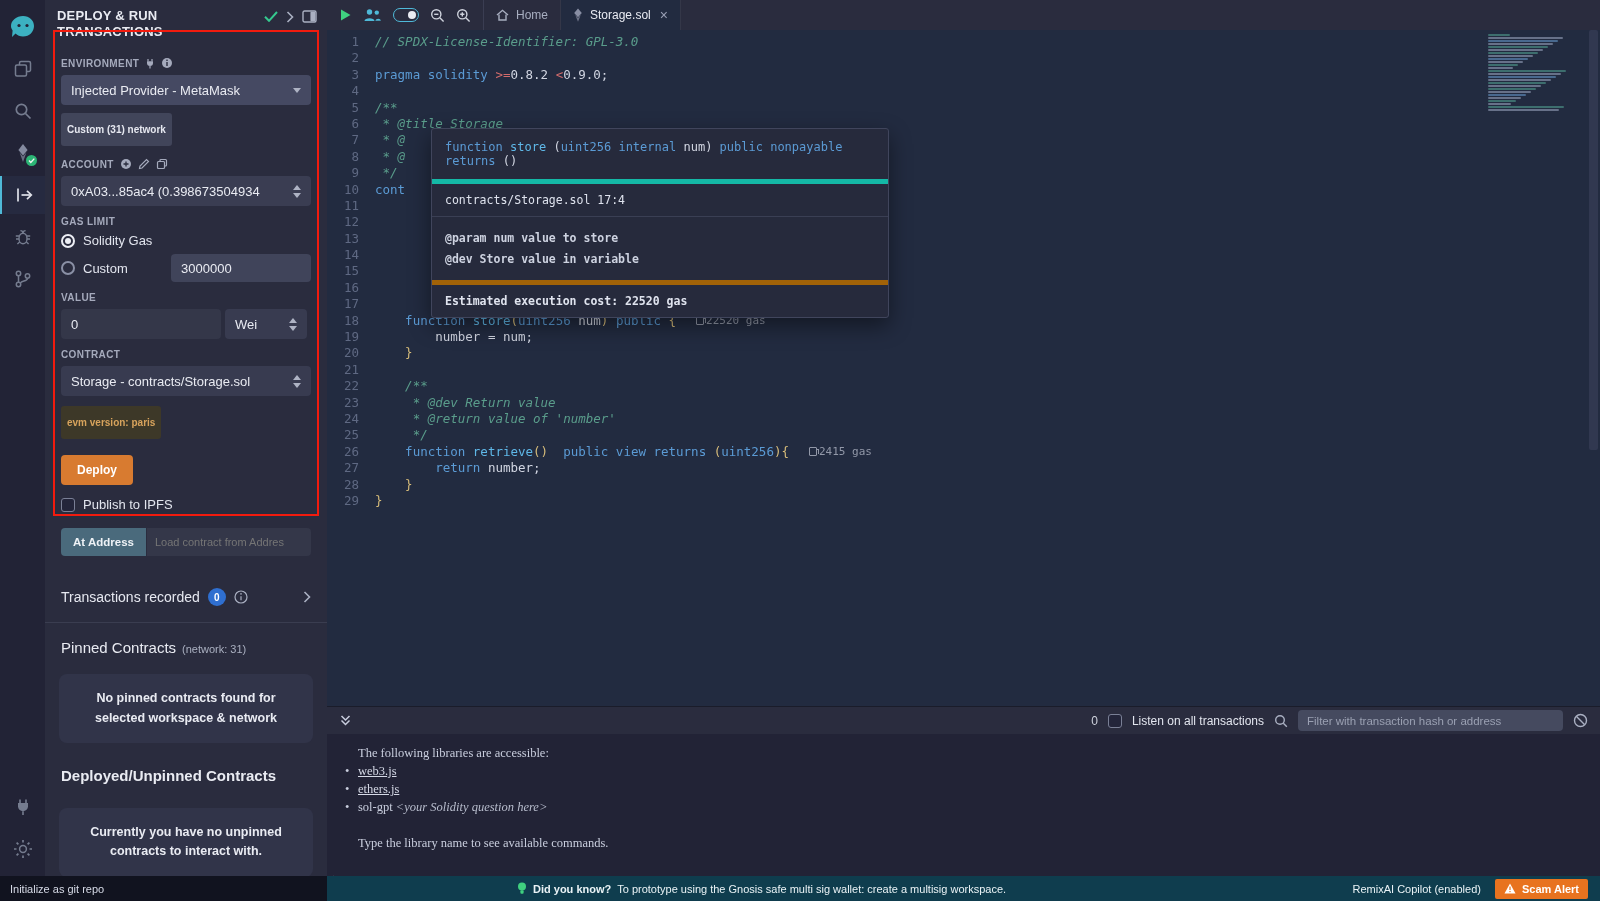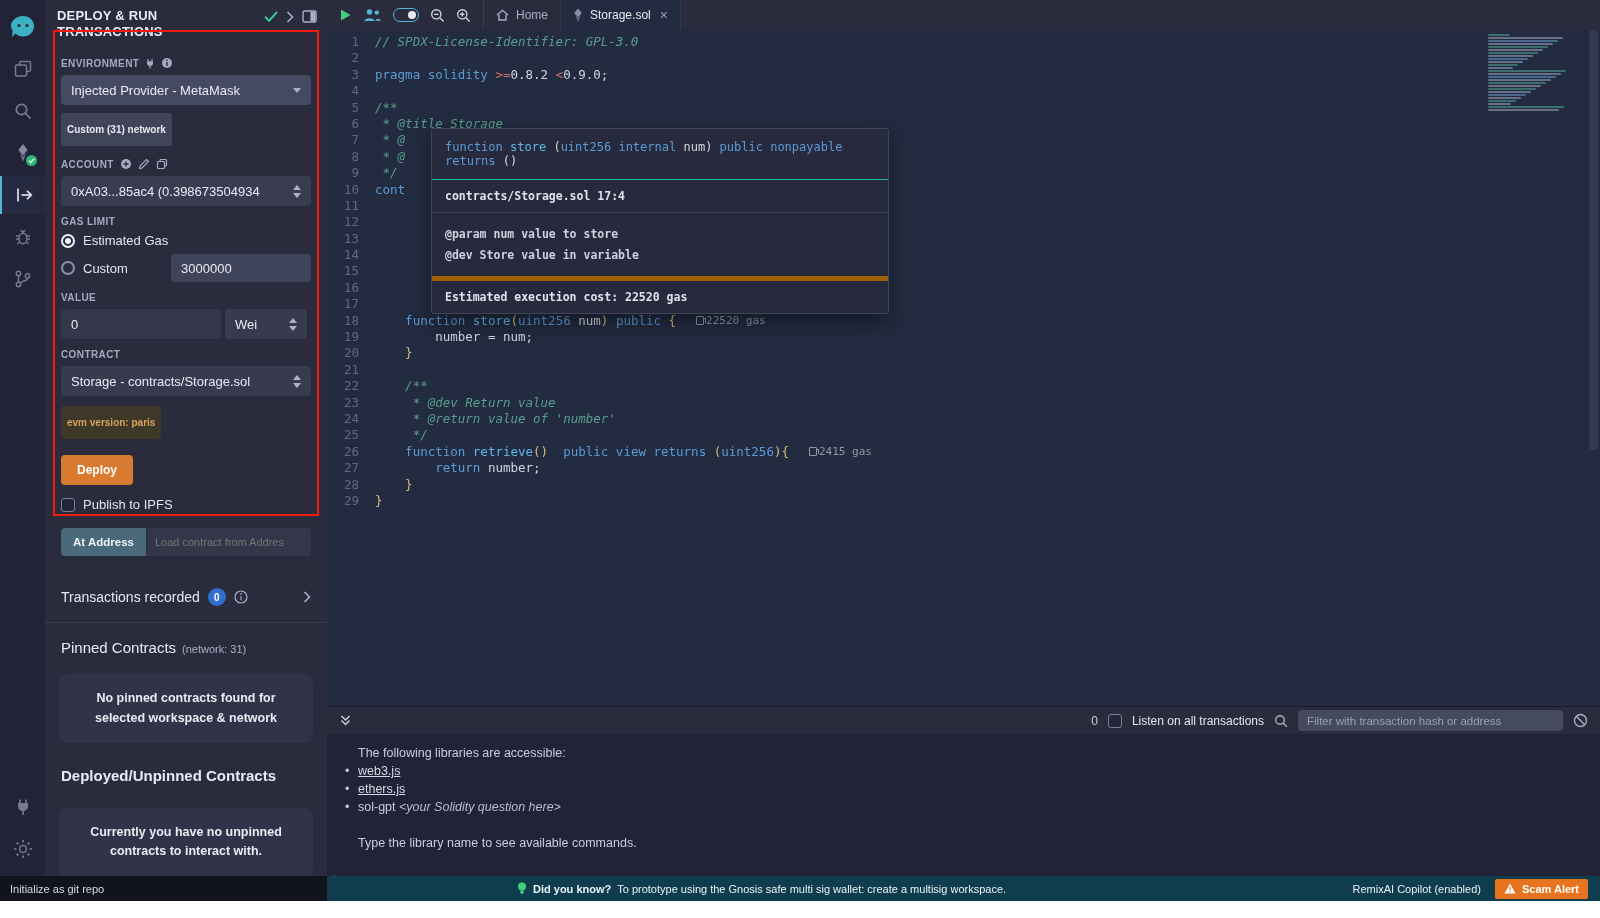--- a/index.html
+++ b/index.html
@@ -69,36 +69,36 @@
   .tok-f{color:#5fb8e8}
   .tok-o{color:#d16b6b}
   .tok-y{color:#d8bd7a}
   .tok-p{color:#d2d6e2}
   .gas-widget{display:inline-flex;align-items:center;gap:2px;margin-left:20px;color:#9298a8;font-size:11px;font-family:"DejaVu Sans Mono",monospace}
   .gas-icon{width:8px;height:9px;border:1px solid #9298a8;border-radius:1px;position:relative;display:inline-block}
   .gas-icon::after{content:"";position:absolute;right:-3px;top:1px;width:2px;height:4px;border-right:1px solid #9298a8;border-top:1px solid #9298a8}
 
   .tooltip{position:absolute;left:104px;top:98px;width:458px;background:#262a3c;border:1px solid #40455c;border-radius:3px;box-shadow:0 8px 22px rgba(0,0,0,.45);z-index:20;font-family:"DejaVu Sans Mono",monospace}
   .tt-sig{padding:11px 13px;font-size:12px;white-space:pre-wrap}
-  .tt-loc{padding:9px 13px;border-top:1px solid #14b8a6;font-size:11.5px;font-weight:bold;color:#dfe3ee}
+  .tt-loc{padding:9px 13px;border-top:5px solid #14b8a6;font-size:11.5px;font-weight:normal;color:#dfe3ee}
   .tt-doc{padding:11px 13px;border-top:1px solid #3a3f54;font-size:11.5px;font-weight:bold;color:#cdd2e0;line-height:1.8}
   .tt-cost{padding:9px 13px;border-top:5px solid #a16207;font-size:11.5px;font-weight:bold;color:#dfe3ee}
 
   .minimap{position:absolute;right:16px;top:4px;width:96px;display:flex;flex-direction:column;gap:1px;opacity:.85}
   .mm-bar{height:2px;border-radius:1px;opacity:.8}
   .scrollbar-thumb{position:absolute;right:2px;top:0;width:9px;height:420px;background:#404660;opacity:.5;border-radius:2px;cursor:grab}
 
   
   .term-header{height:28px;background:#2a2c3e;border-top:1px solid #1a1c2a;display:flex;align-items:center;gap:10px;padding:0 12px;flex:none}
   .term-header .spacer{flex:1}
   .term-count{color:#cfd3dd;font-size:12px}
   .listen-label{color:#e2e5ee;font-size:12px}
   .filter-input{width:265px;height:21px;background:#454a5f;border:none;border-radius:4px;color:#e9ebf2;font-size:11.5px;padding:0 9px;outline:none}
   .filter-input::placeholder{color:#9aa0b2}
-  .terminal{height:142px;background:#222336;flex:none;padding:10px 0 0 6px;font-family:Liberation Sans, sans-serif;font-size:12.5px;color:#c9cede;overflow:hidden}
+  .terminal{height:142px;background:#222336;flex:none;padding:10px 0 0 6px;font-family:Liberation Serif, serif;font-size:12.5px;color:#c9cede;overflow:hidden}
   .term-line{min-height:18px;line-height:18px;padding-left:25px;display:flex;align-items:baseline}
   .term-line.bullet{padding-left:12px}
   .term-line.prompt{padding-left:0}
   .term-line .bullet{width:13px;flex:none;color:#c9cede}
   .tok-tp{color:#c9cede;white-space:pre}
   .tok-tlink{color:#d5d9e6;text-decoration:underline;cursor:pointer;white-space:pre}
   .tok-ti{color:#b8bdcd;font-style:italic;white-space:pre}
 
   
   .statusbar{height:25px;display:flex;width:1600px}
@@ -262,21 +262,21 @@
         <span class="grow">0xA03...85ac4 (0.398673504934</span>
         <span class="stepper">
             <span class="tri-up"></span>
             <span class="tri-down"></span>
           </span>
       </div>
 
       <div class="sec-label">GAS LIMIT</div>
       <div class="radio-row">
         <span class="radio checked"></span>
-        <span>Estimated Gas</span>
+        <span>Solidity Gas</span>
       </div>
       <div class="radio-row">
         <span class="radio"></span>
         <span>Custom</span>
         <input class="inline-input" style="width: 140px; margin-left: auto;" value="3000000">
       </div>
 
       <div class="sec-label">VALUE</div>
       <div class="row">
         <input class="inline-input" style="width: 160px; height: 30px; background: rgb(52, 55, 73);" value="0">

